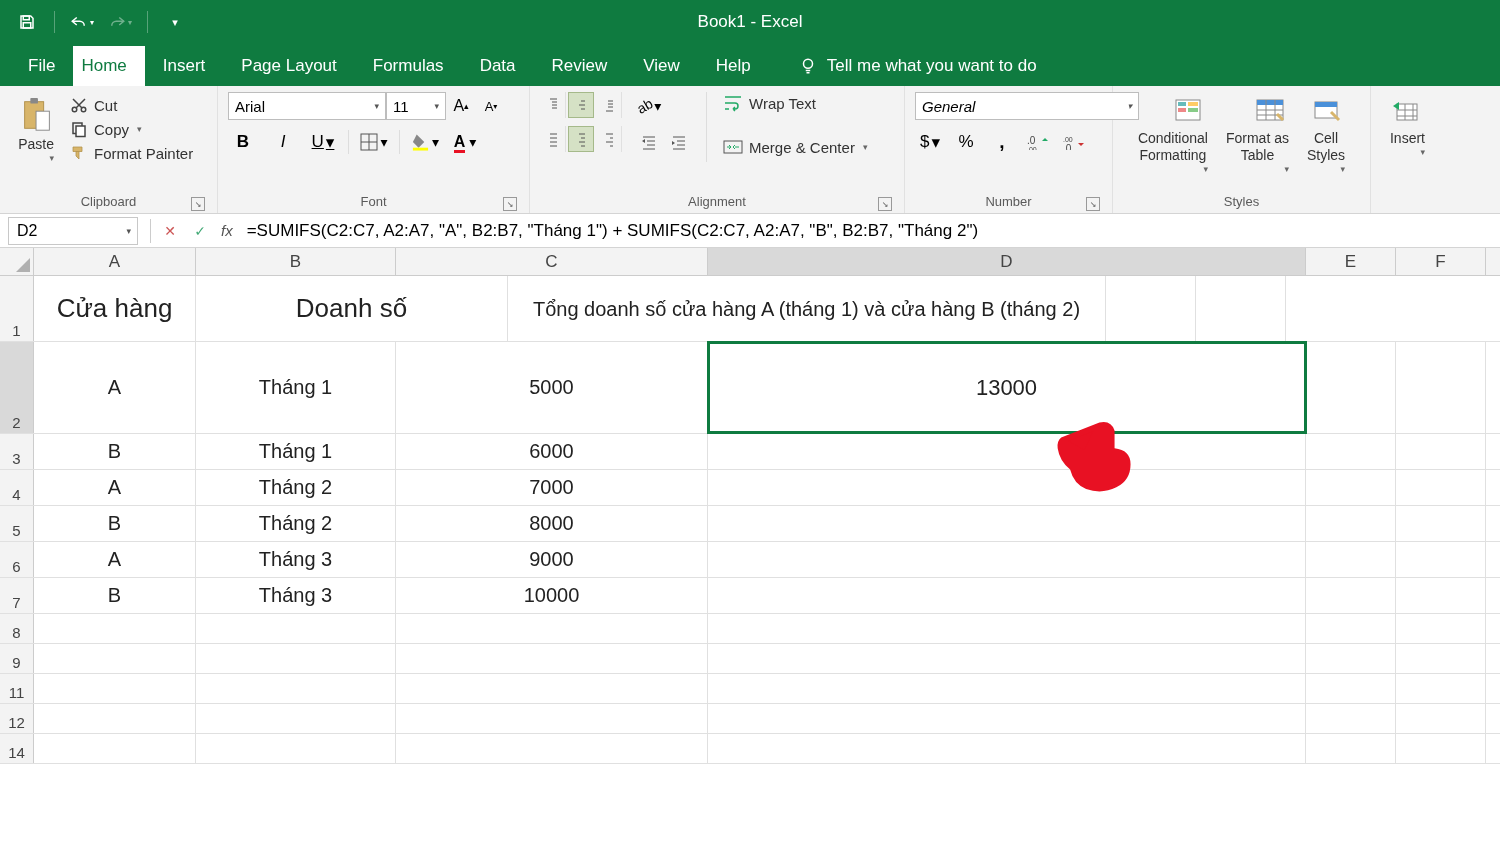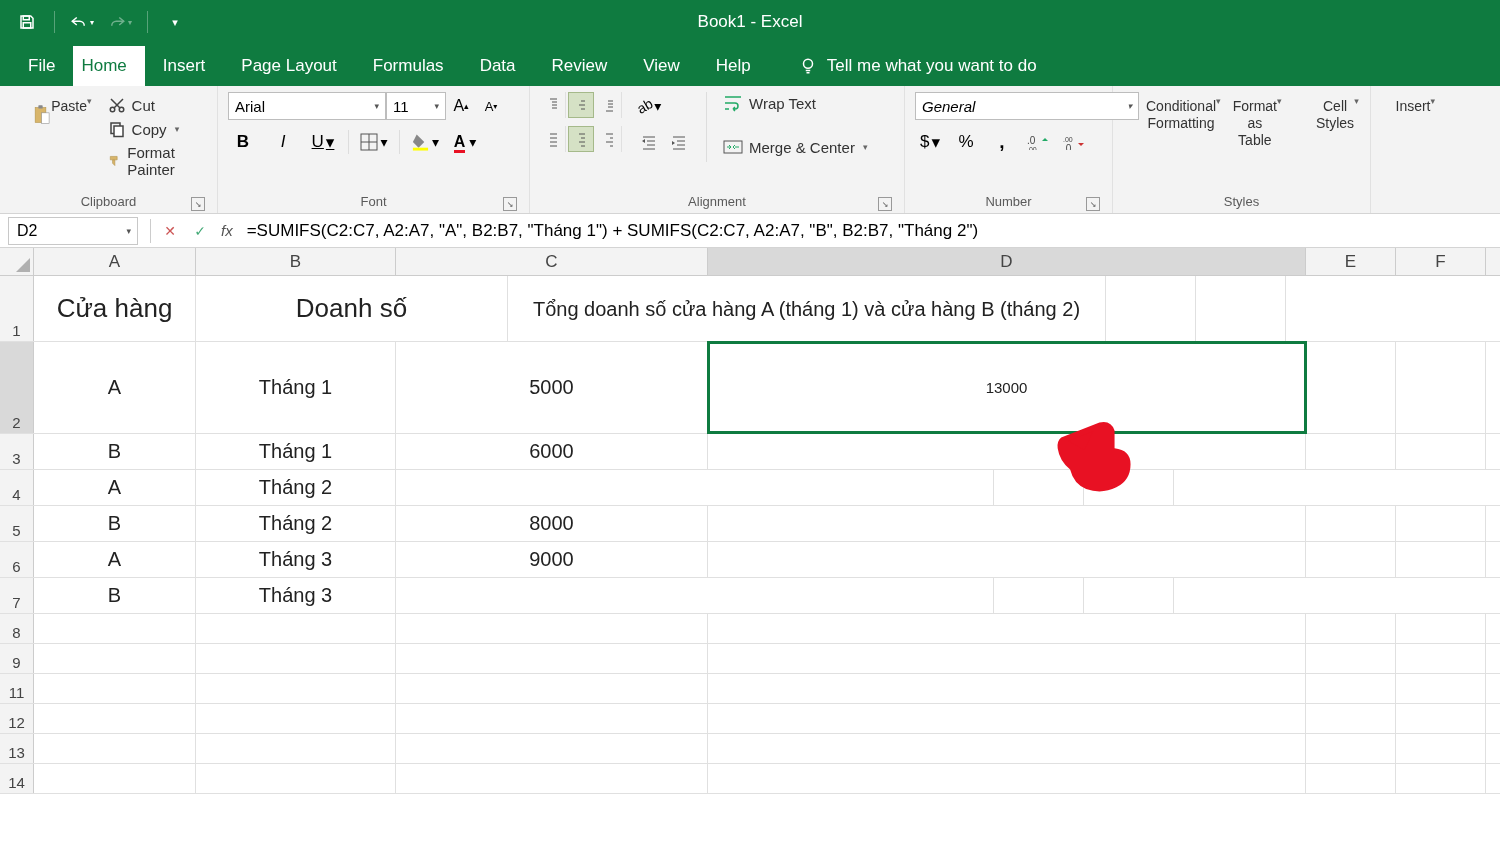--- a/index.html
+++ b/index.html
@@ -20,21 +20,21 @@
 .tellme { display: flex; align-items: center; gap: 10px; margin-left: 30px; color: #fff; padding-bottom: 10px; font-size: 17px; }
 .bulb { width: 18px; height: 18px; }
 
 
 .ribbon { background: #f3f3f3; border-bottom: 1px solid #d4d4d4; height: 128px; display: flex; }
 .group { border-right: 1px solid #e1e1e1; padding: 6px 10px 0 10px; display: flex; flex-direction: column; position: relative; }
 .group-body { flex: 1; display: flex; align-items: flex-start; gap: 6px; }
 .group-label-row { height: 24px; display: flex; align-items: center; justify-content: center; position: relative; font-size: 13px; color: #5a5a5a; }
 .group-launcher { position: absolute; right: 2px; bottom: 2px; width: 14px; height: 14px; border: 1px solid #999; display:flex; align-items:center; justify-content:center; font-size:8px; color:#555;}
 
-.big-btn { display: flex; flex-direction: row; align-items: flex-start; justify-content: flex-start; padding: 4px 6px; min-width: 50px; cursor: pointer; margin-left: 17px; }
+.big-btn { display: flex; flex-direction: column; align-items: flex-end; justify-content: flex-start; padding: 4px 6px; min-width: 50px; cursor: pointer; }
 .big-btn .lbl { font-size: 14px; color: #333; text-align: center; line-height: 1.2; margin-top: 2px; }
 .big-btn .caret { font-size: 9px; color: #666; }
 
 .vstack { display: flex; flex-direction: column; gap: 2px; }
 .hstack { display: flex; align-items: center; gap: 0; }
 .mini-btn { display: flex; align-items: center; gap: 6px; padding: 2px 4px; cursor: pointer; font-size: 15px; color: #333; }
 .mini-btn .caret { font-size: 9px; color: #666; margin-left: 2px; }
 
 .combo { background: #fff; border: 1px solid #bdbdbd; height: 28px; display: flex; align-items: center; padding: 0 6px; font-size: 15px; }
 .combo .caret { margin-left: auto; font-size: 9px; color: #555; }
@@ -432,39 +432,40 @@
       <div class="cell header-d wD">Tổng doanh số cửa hàng A (tháng 1) và cửa hàng B (tháng 2)</div>
       <div class="cell wE"></div>
       <div class="cell wF"></div>
     </div>
 
     <div class="row" style="height:92px;">
       <div class="rowhead sel">2</div>
       <div class="cell hcenter wA">A</div>
       <div class="cell hcenter wB">Tháng 1</div>
       <div class="cell hcenter wC">5000</div>
-      <div class="cell hcenter wD selected" style="font-size:15px;">13000</div>
+      <div class="cell hcenter wD selected" style="font-size:22px;">13000</div>
       <div class="cell wE"></div>
       <div class="cell wF"></div>
     </div>
 
     <div class="row" style="height:36px;">
       <div class="rowhead">3</div>
       <div class="cell hcenter wA">B</div>
       <div class="cell hcenter wB">Tháng 1</div>
       <div class="cell hcenter wC">6000</div>
       <div class="cell wD"></div>
       <div class="cell wE"></div>
       <div class="cell wF"></div>
     </div>
 
     <div class="row" style="height:36px;">
       <div class="rowhead">4</div>
       <div class="cell hcenter wA">A</div>
       <div class="cell hcenter wB">Tháng 2</div>
+      <div class="cell hcenter wC">7000</div>
       <div class="cell wD"></div>
       <div class="cell wE"></div>
       <div class="cell wF"></div>
     </div>
 
     <div class="row" style="height:36px;">
       <div class="rowhead">5</div>
       <div class="cell hcenter wA">B</div>
       <div class="cell hcenter wB">Tháng 2</div>
       <div class="cell hcenter wC">8000</div>
@@ -480,20 +481,21 @@
       <div class="cell hcenter wC">9000</div>
       <div class="cell wD"></div>
       <div class="cell wE"></div>
       <div class="cell wF"></div>
     </div>
 
     <div class="row" style="height:36px;">
       <div class="rowhead">7</div>
       <div class="cell hcenter wA">B</div>
       <div class="cell hcenter wB">Tháng 3</div>
+      <div class="cell hcenter wC">10000</div>
       <div class="cell wD"></div>
       <div class="cell wE"></div>
       <div class="cell wF"></div>
     </div>
 
     <div class="row" style="height:30px;">
         <div class="rowhead">8</div>
         <div class="cell wA"></div>
         <div class="cell wB"></div>
         <div class="cell wC"></div>
@@ -522,29 +524,20 @@
     <div class="row" style="height:30px;">
         <div class="rowhead">12</div>
         <div class="cell wA"></div>
         <div class="cell wB"></div>
         <div class="cell wC"></div>
         <div class="cell wD"></div>
         <div class="cell wE"></div>
         <div class="cell wF"></div>
       </div>
     <div class="row" style="height:30px;">
-        <div class="rowhead">13</div>
-        <div class="cell wA"></div>
-        <div class="cell wB"></div>
-        <div class="cell wC"></div>
-        <div class="cell wD"></div>
-        <div class="cell wE"></div>
-        <div class="cell wF"></div>
-      </div>
-    <div class="row" style="height:30px;">
         <div class="rowhead">14</div>
         <div class="cell wA"></div>
         <div class="cell wB"></div>
         <div class="cell wC"></div>
         <div class="cell wD"></div>
         <div class="cell wE"></div>
         <div class="cell wF"></div>
       </div>
   </div>
 

